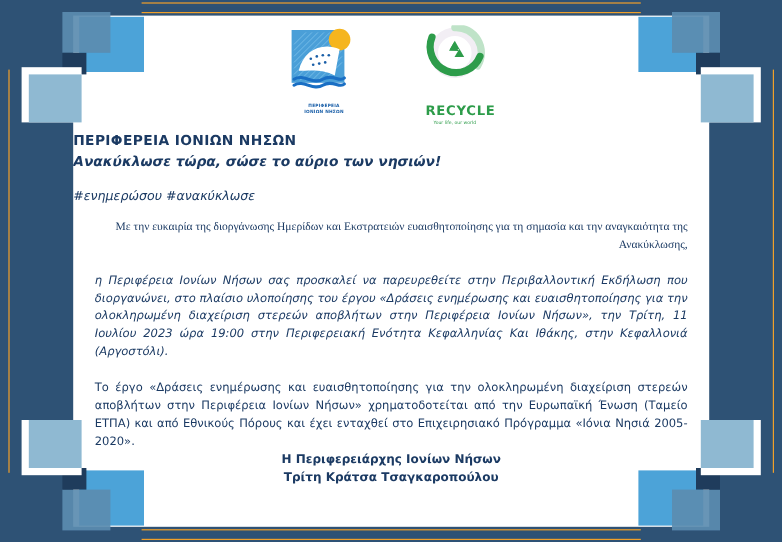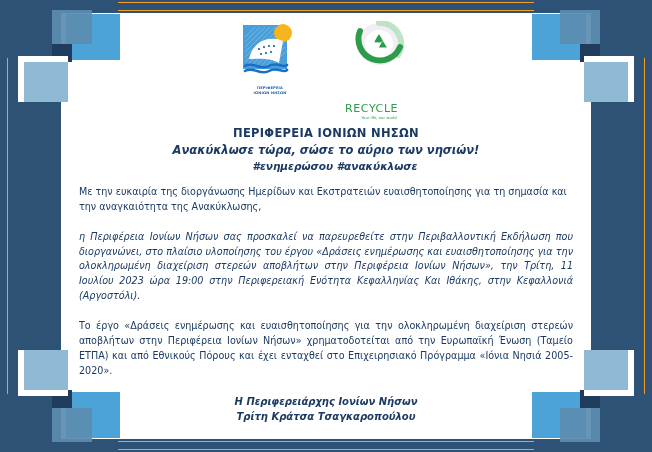--- a/index.html
+++ b/index.html
@@ -50,45 +50,45 @@
     display:flex;justify-content:center;align-items:flex-start;
     gap:44px;padding-top:8px;
   }
   .logo-pin{width:62px;height:64px;position:relative;}
   .logo-rec{width:68px;height:64px;position:relative;}
   .logo-cap{
     text-align:center;font-size:3.6px;color:#1a5fa8;font-weight:bold;
     letter-spacing:.2px;line-height:1.35;margin-top:1px;
   }
   .rec-word{
-    text-align:left;font-size:11px;font-weight:normal;color:#2d9c4a;
-    letter-spacing:.6px;margin-top:17px;
+    text-align:right;font-size:11px;font-weight:bold;color:#2d9c4a;
+    letter-spacing:.6px;margin-top:1px;
   }
   .rec-sub{text-align:center;font-size:3.8px;color:#2d9c4a;margin-top:0px;}
 
-  .hdr{text-align:center;color:#1b3a63;}
+  .hdr{text-align:left;color:#1b3a63;}
   .hdr .l1{font-size:11.5px;font-weight:bold;letter-spacing:.3px;margin-top:6px;}
   .hdr .l2{font-size:11.5px;font-weight:bold;font-style:italic;margin-top:3px;}
-  .hdr .l3{font-size:10.5px;font-weight:bold;font-style:italic;margin-top:3px;padding-left:18px;}
+  .hdr .l3{font-size:10.5px;font-weight:normal;font-style:italic;margin-top:17px;}
 
   .invite{
     text-align:center;color:#1b3a63;font-weight:bold;font-size:10.5px;
     margin-top:17px;letter-spacing:.3px;
   }
   .para{
     color:#1b3a63;font-size:9.6px;line-height:1.55;
     margin:0 18px;text-align:justify;
   }
-  .para.c{text-align:left;}
+  .para.c{text-align:right;font-family:Liberation Serif, serif;}
   .p1{margin-top:13px;}
   .p2{margin-top:15px;font-style:italic;}
   .p3{margin-top:15px;}
   .sig{
-    text-align:center;color:#1b3a63;font-weight:bold;font-style:italic;
-    font-size:10px;line-height:1.5;margin-top:16px;
+    text-align:center;color:#1b3a63;font-weight:bold;
+    font-size:10px;line-height:1.5;margin-top:0;
   }
 </style>
 </head>
 <body>
 
 <div class="frame">
   <div class="paper"></div>
 
   <div class="rules top">
     <div class="rule o1"></div>

